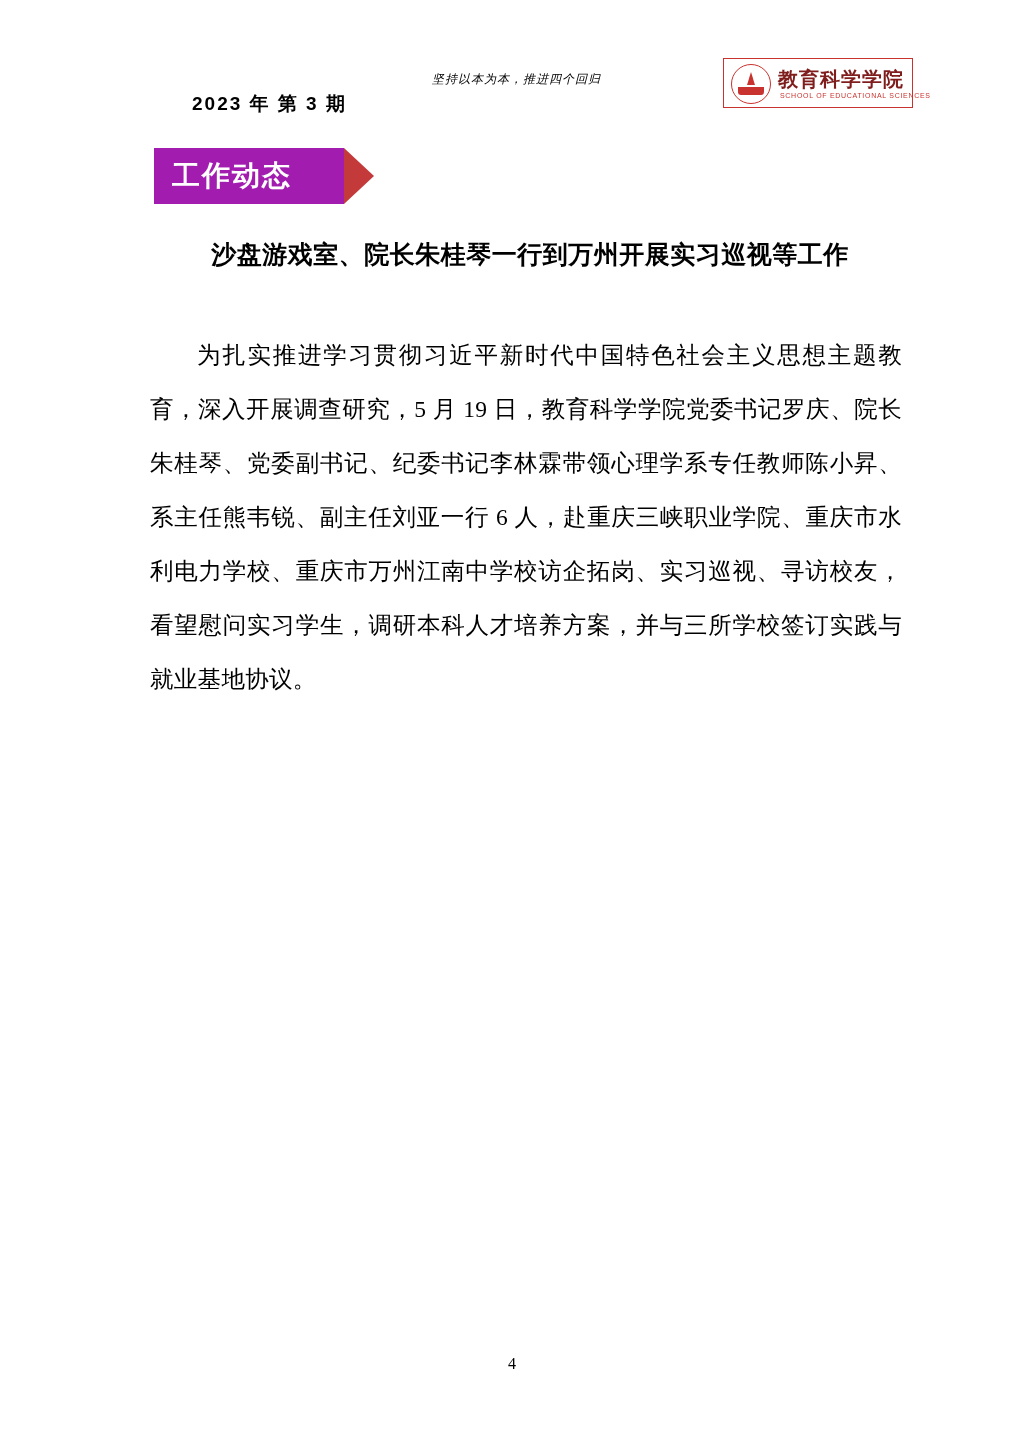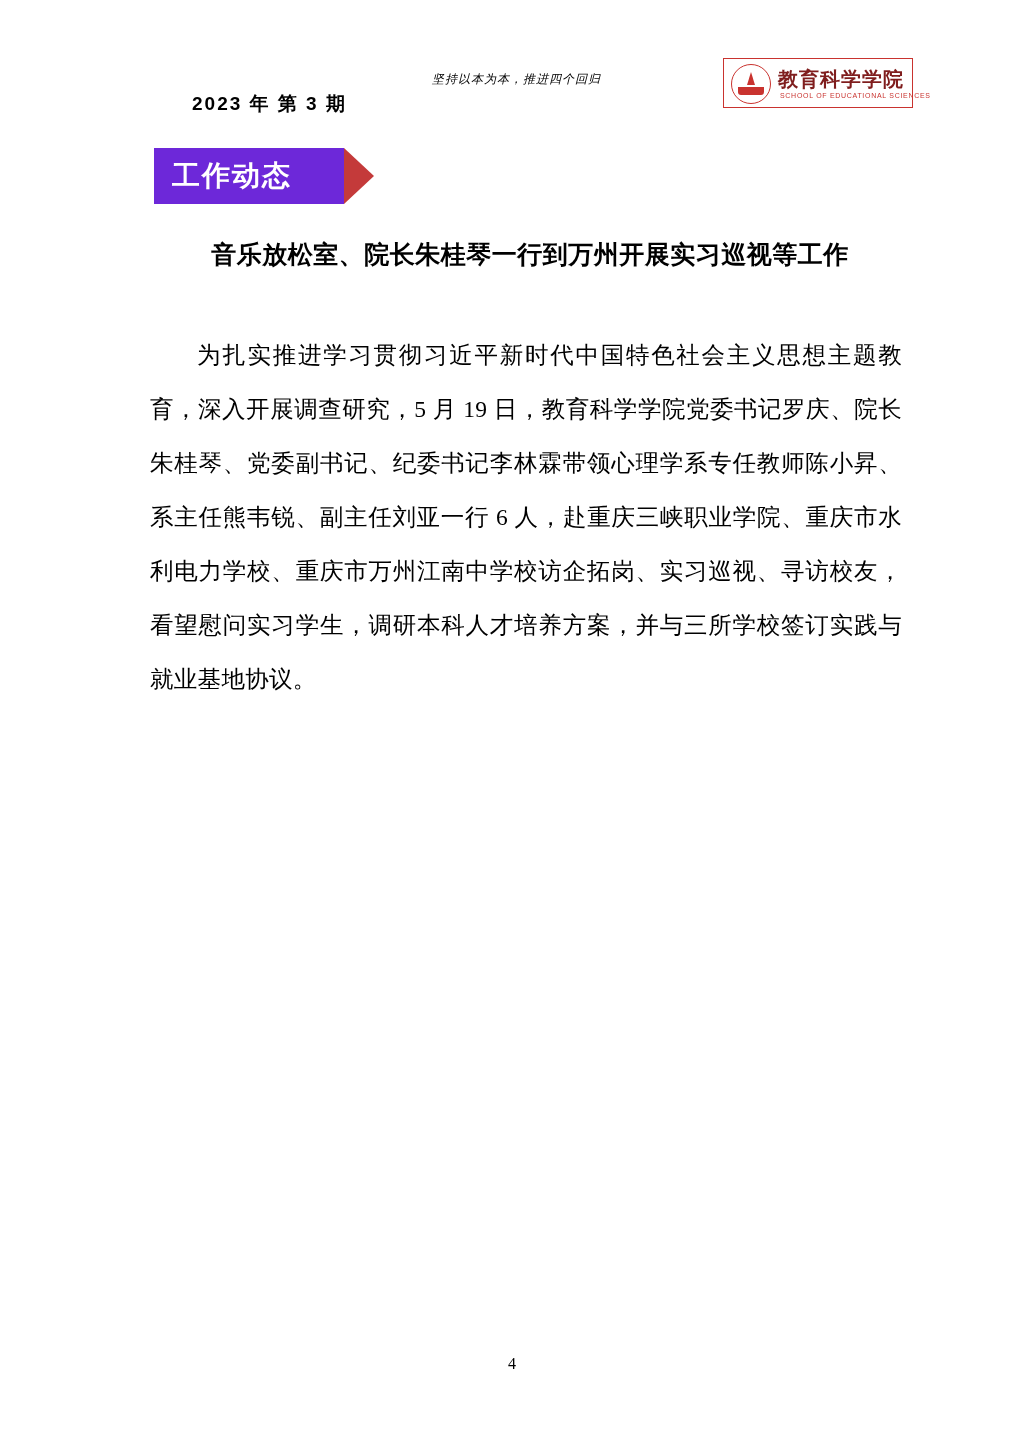--- a/index.html
+++ b/index.html
@@ -127,21 +127,21 @@
     white-space: nowrap;
   }
 
   
   .banner {
     position: absolute;
     left: 154px;
     top: 148px;
     width: 190px;
     height: 56px;
-    background: #6d28d9;
+    background: #a21caf;
     color: #ffffff;
     font-family: "Liberation Serif", serif;
     font-weight: bold;
     font-size: 28px;
     letter-spacing: 2px;
     line-height: 56px;
     padding-left: 18px;
     box-sizing: border-box;
   }
   .banner-arrow {
@@ -214,21 +214,21 @@
       <div class="spark"></div>
       <div class="book"></div>
     </div>
     <div class="logo-cn">教育科学学院</div>
     <div class="logo-en">SCHOOL OF EDUCATIONAL SCIENCES</div>
   </div>
 
   <div class="banner">工作动态</div>
   <div class="banner-arrow"></div>
 
-  <div class="article-title">音乐放松室、院长朱桂琴一行到万州开展实习巡视等工作</div>
+  <div class="article-title">沙盘游戏室、院长朱桂琴一行到万州开展实习巡视等工作</div>
 
   <div class="body-block p1 indent">为扎实推进学习贯彻习近平新时代中国特色社会主义思想主题教育，深入开展调查研究，5 月 19 日，教育科学学院党委书记罗庆、院长朱桂琴、党委副书记、纪委书记李林霖带领心理学系专任教师陈小昇、系主任熊韦锐、副主任刘亚一行 6 人，赴重庆三峡职业学院、重庆市水利电力学校、重庆市万州江南中学校访企拓岗、实习巡视、寻访校友，看望慰问实习学生，调研本科人才培养方案，并与三所学校签订实践与就业基地协议。</div>
 
 
 
   <div class="page-number">4</div>
 
 </div>
 
 </body></html>

